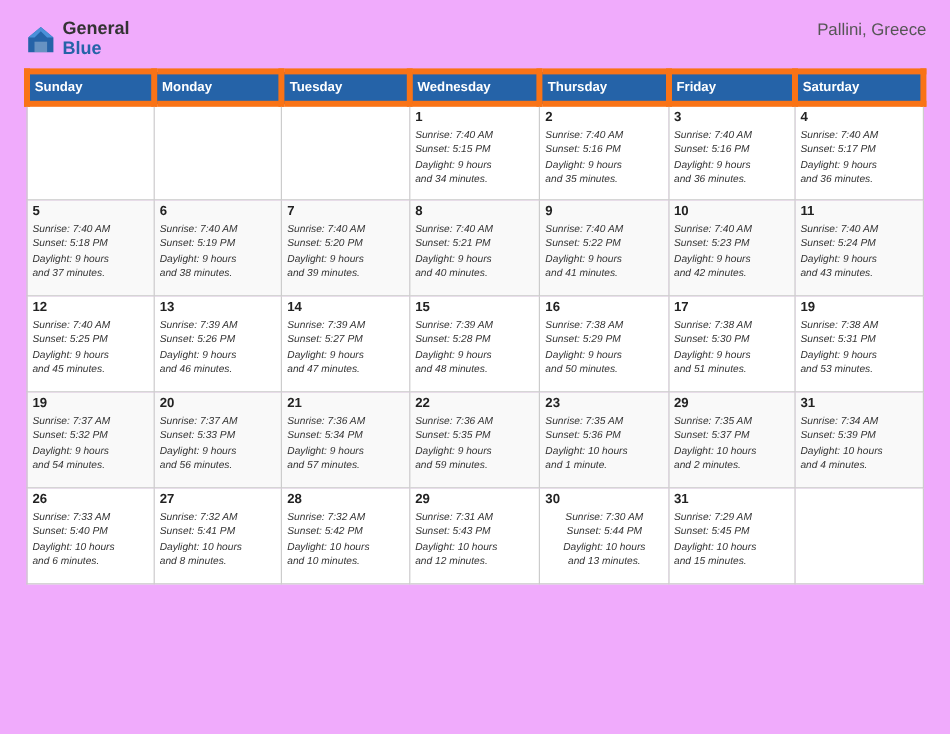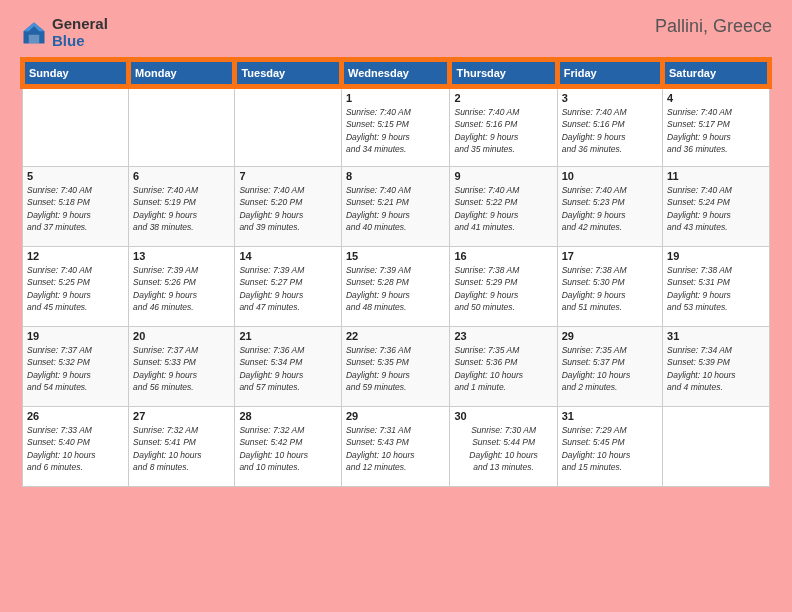--- a/index.html
+++ b/index.html
@@ -7,21 +7,21 @@
       font-family: Arial, sans-serif;
       background: #fff;
       width: 792px;
       height: 612px;
       overflow: hidden;
     }
     .page {
       width: 792px;
       height: 612px;
       padding: 16px 20px 12px 20px;
-      background: #fca5a5;
+      background: #f0abfc;
     }
     .header {
       display: flex;
       justify-content: space-between;
       align-items: flex-start;
       margin-bottom: 8px;
     }
     .logo {
       display: flex;
       align-items: center;
@@ -49,21 +49,21 @@
     .title-block {
       text-align: right;
     }
     .main-title {
       font-size: 32px;
       font-weight: bold;
       color: #222;
       line-height: 1.1;
     }
     .subtitle {
-      font-size: 18px;
+      font-size: 14px;
       color: #555;
     }
     .calendar {
       width: 100%;
       border-collapse: collapse;
       font-size: 9.5px;
     }
     .calendar thead tr th {
       background: #2563a8;
       color: #fff;

